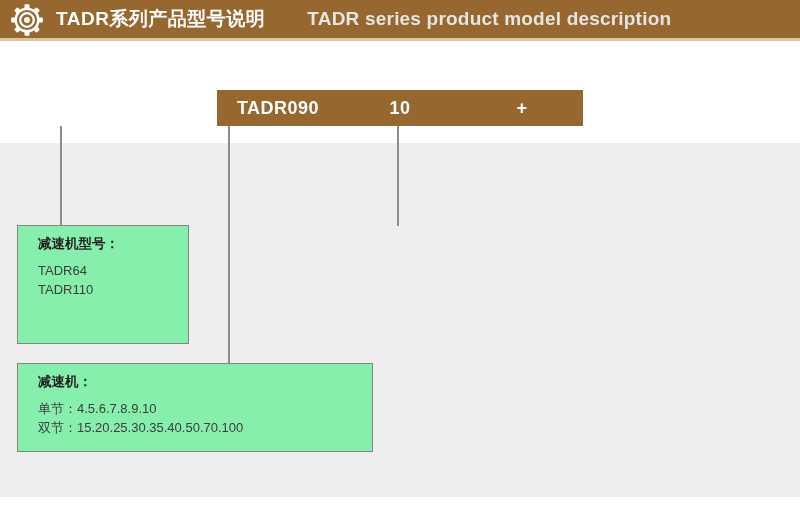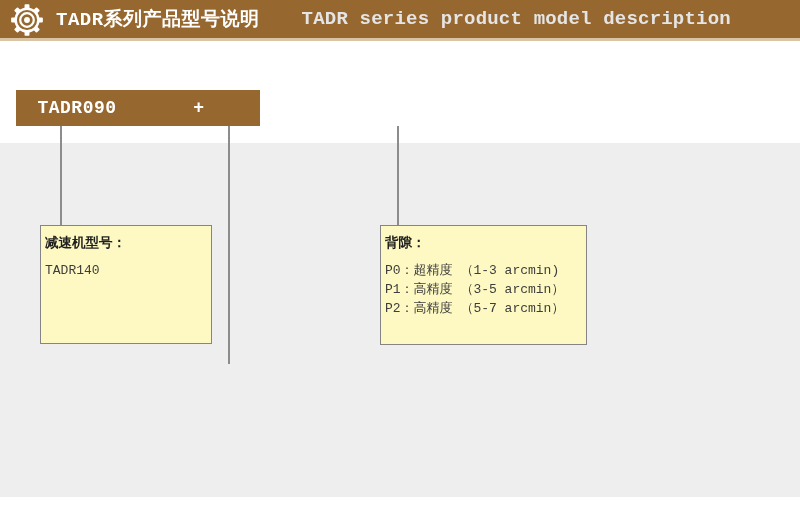--- a/index.html
+++ b/index.html
@@ -2,21 +2,21 @@
 <html><head>
 <meta charset="utf-8">
 <style>
   html, body { margin: 0; padding: 0; }
   body {
     width: 800px; height: 505px;
     background: #ffffff;
     font-family: "Liberation Sans", "DejaVu Sans", sans-serif;
     overflow: hidden;
   }
-  .page { position: relative; width: 800px; height: 505px; font-family: Liberation Mono, monospace; }
+  .page { position: relative; width: 800px; height: 505px; }
 
   
   .topbar {
     position: absolute; left: 0; top: 0; width: 800px; height: 41px;
     background: #96672F;
     border-bottom: 3px solid #D9C5A5;
     display: flex; align-items: center;
     box-sizing: border-box;
     padding-left: 10px;
   }
@@ -26,22 +26,22 @@
     font-size: 19px; font-weight: bold; letter-spacing: 0.5px;
   }
   .title-en {
     margin: 0 0 0 42px; color: #e5e5e5;
     font-size: 19px; font-weight: bold; letter-spacing: 0.2px;
   }
 
   
   .model-row {
     position: absolute; left: 0; top: 90px; width: 800px;
-    display: flex; justify-content: flex-start;
-    box-sizing: border-box; padding: 0 16px;
+    display: flex; justify-content: center;
+    box-sizing: border-box; padding: 0 2px;
   }
   .model-box {
     width: 122px; height: 36px;
     background: #96672F; color: #ffffff;
     font-size: 18px; font-weight: bold;
     display: flex; align-items: center; justify-content: center;
     letter-spacing: 0.5px;
   }
 
   
@@ -54,25 +54,24 @@
   .connector {
     position: absolute; width: 2px; background: #8C8C8C; top: 126px;
   }
   .connector.c1 { left: 60px;  height: 100px; }
   .connector.c2 { left: 228px; height: 238px; }
   .connector.c3 { left: 397px; height: 100px; }
 
   
   .callout {
     position: absolute;
-    background: #fef9c3;
+    background: #86efac;
     border: 1.5px solid #858585;
     box-sizing: border-box;
-    padding: 9px 8px 0 4px;
-    margin-left: 23px;
+    padding: 9px 8px 0 20px;
   }
   .callout.models  { left: 17px;  top: 225px; width: 172px; height: 119px; }
   .callout.backlash{ left: 357px; top: 225px; width: 207px; height: 120px; }
   .callout.stages  { left: 17px;  top: 363px; width: 356px; height: 89px;  }
   .callout-title {
     font-size: 13.5px; font-weight: bold; color: #1F1F1F;
     margin: 0 0 8px 0; line-height: 18px;
   }
   .callout-item {
     font-size: 13px; color: #3D3D3D; line-height: 19px; white-space: nowrap;
@@ -100,35 +99,36 @@
         <circle cx="18" cy="18" r="7.2" fill="none" stroke="#ffffff" stroke-width="2.4"></circle>
         <circle cx="18" cy="18" r="3.1" fill="#ffffff"></circle>
       </svg>
     </span>
     <h1 class="title-zh">TADR系列产品型号说明</h1>
     <h1 class="title-en">TADR series product model description</h1>
   </header>
 
   <div class="model-row">
     <div class="model-box">TADR090</div>
+    <div class="model-box">10</div>
     <div class="model-box">+</div>
   </div>
 
   <div class="panel"></div>
 
   <div class="connector c1"></div>
   <div class="connector c2"></div>
   <div class="connector c3"></div>
 
   <section class="callout models">
     <div class="callout-title">减速机型号：</div>
-    <div class="callout-item">TADR140</div>
+    <div class="callout-item">TADR64</div>
+    <div class="callout-item">TADR110</div>
   </section>
 
-  <section class="callout backlash">
-    <div class="callout-title">背隙：</div>
-    <div class="callout-item">P0：超精度 （1-3 arcmin)</div>
-    <div class="callout-item">P1：高精度 （3-5 arcmin）</div>
-    <div class="callout-item">P2：高精度 （5-7 arcmin）</div>
+
+  <section class="callout stages">
+    <div class="callout-title">减速机：</div>
+    <div class="callout-item">单节：4.5.6.7.8.9.10</div>
+    <div class="callout-item">双节：15.20.25.30.35.40.50.70.100</div>
   </section>
-
 
 </div>
 
 </body></html>

